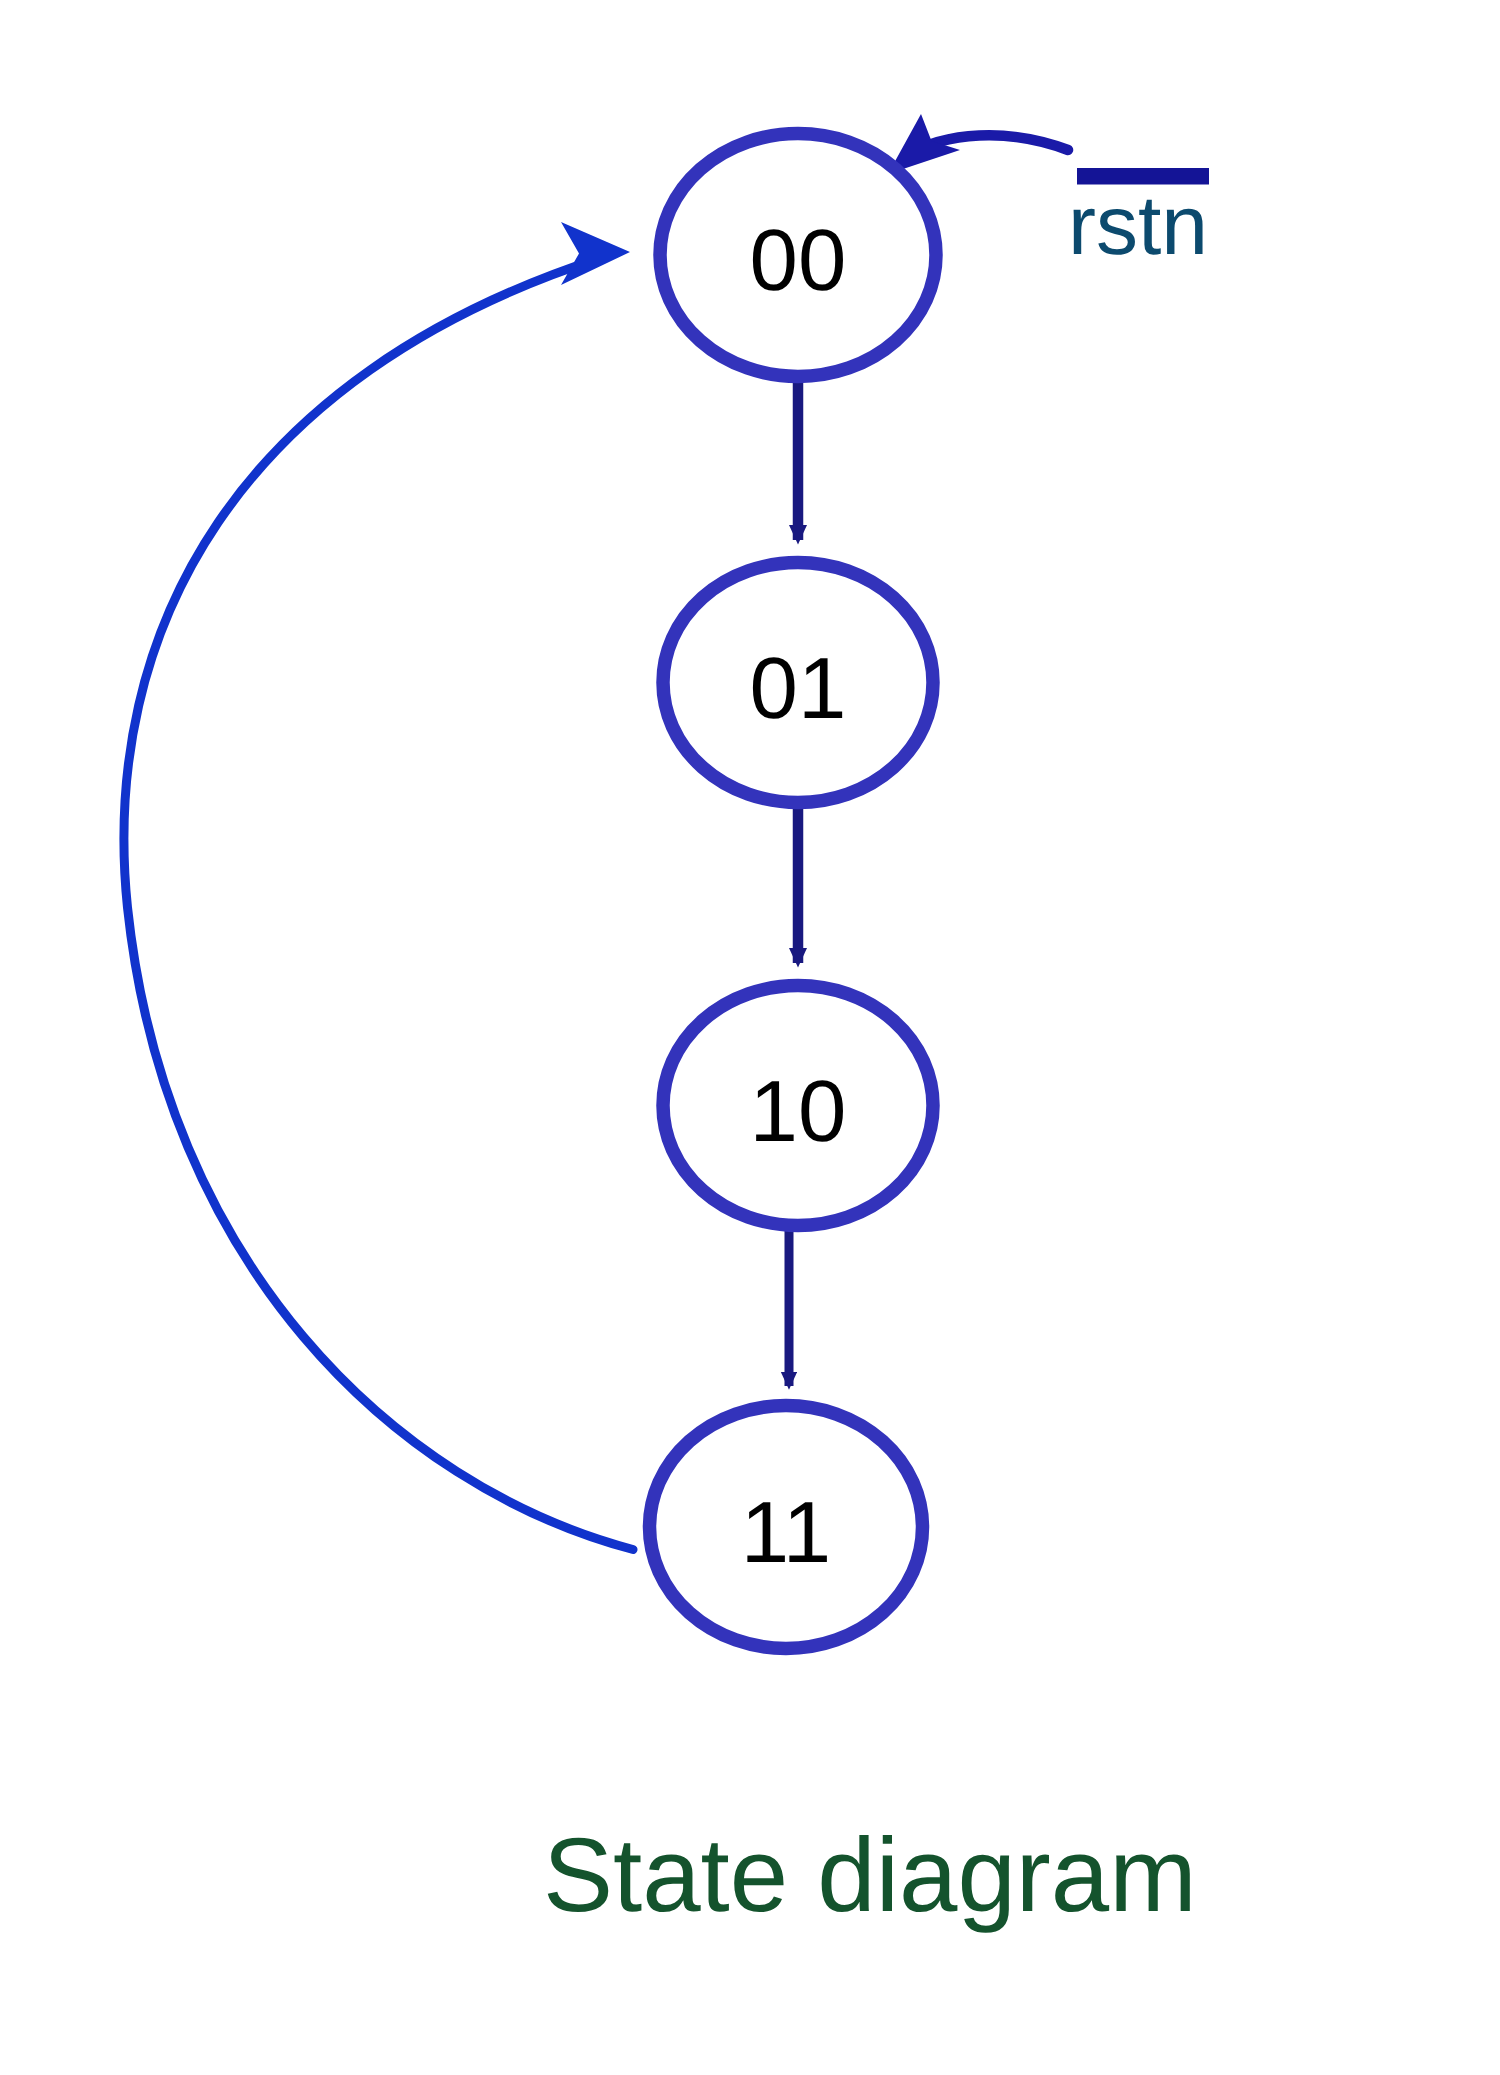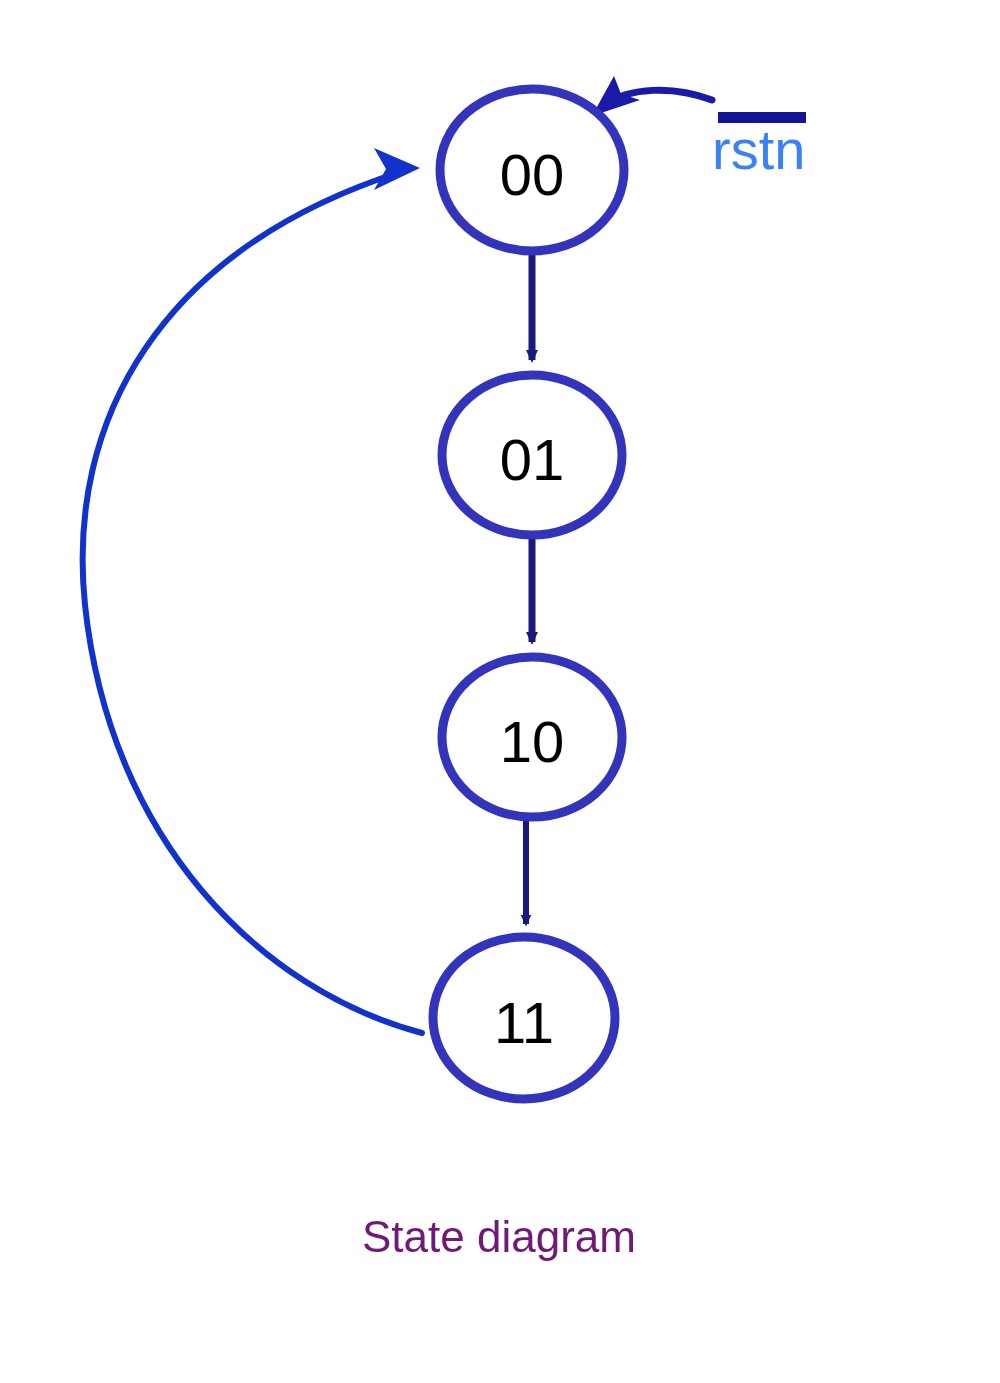--- a/index.html
+++ b/index.html
@@ -28,35 +28,35 @@
     font-size: 58px;
     fill: #000000;
     text-anchor: middle;
     dominant-baseline: central;
   }
 
   .signal-label {
     position: absolute;
     font-family: "Liberation Sans", sans-serif;
     font-size: 56px;
-    color: #3b82f6;
+    color: #0c4a6e;
     white-space: nowrap;
     line-height: 1;
   }
 
   .signal-overbar {
     position: absolute;
     background: #141496;
   }
 
   .caption {
     position: absolute;
     font-family: "Liberation Sans", sans-serif;
-    font-size: 44px;
-    color: #701a75;
+    font-size: 70px;
+    color: #14532d;
     white-space: nowrap;
     line-height: 1;
   }
 </style>
 </head>
 <body>
 
 <svg id="diagram-canvas" viewBox="0 0 1000 1383">
 
   <defs>

